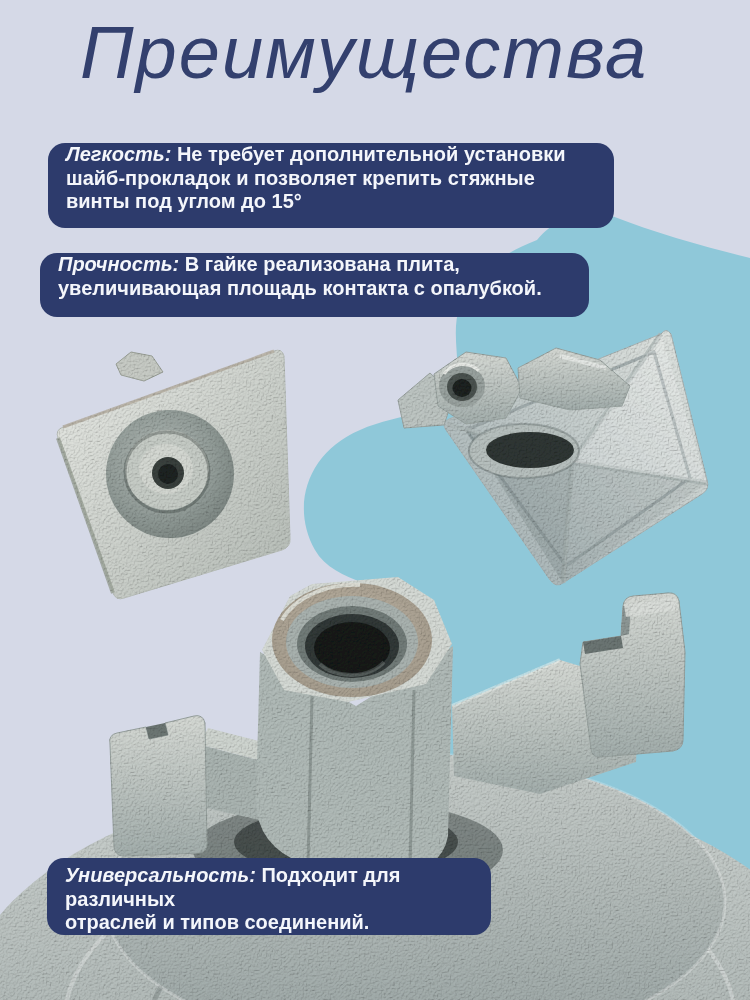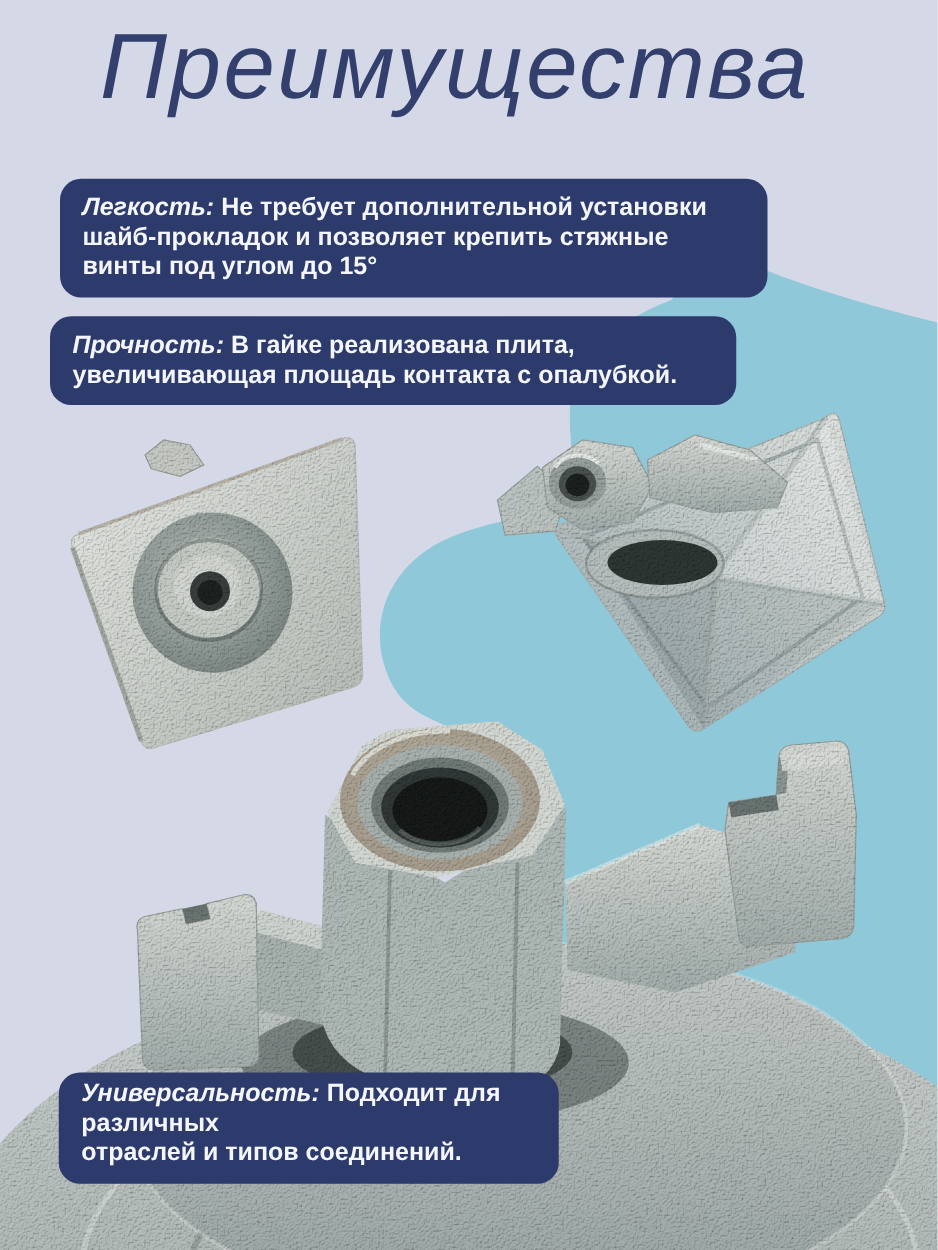--- a/index.html
+++ b/index.html
@@ -32,29 +32,29 @@
     z-index:3;
   }
   .card{
     position:absolute;
     background:var(--card);
     border-radius:17px;
     color:var(--card-text);
     font-size:20px;
     line-height:23.5px;
     font-weight:600;
-    padding:12px 18px;
+    padding:0 18px;
     box-sizing:border-box;
     z-index:3;
   }
   .card .lead{font-style:italic;font-weight:700;}
   .card .body{white-space:pre-line;}
   .card-1{left:48px;top:143px;width:566px;min-height:85px;}
   .card-2{left:40px;top:253px;width:549px;min-height:64px;}
-  .card-3{left:47px;top:858px;width:400px;min-height:62px;padding-top:6px;}
+  .card-3{left:47px;top:858px;width:444px;min-height:62px;padding-top:6px;}
 </style>
 </head>
 <body>
 
 <div class="canvas">
 
   <svg class="bg-art" viewBox="0 0 750 1000" aria-hidden="true">
     <defs>
       <linearGradient id="gPlate" x1="0" y1="0" x2="1" y2="1">
         <stop offset="0" stop-color="#e9ebe6"></stop>

